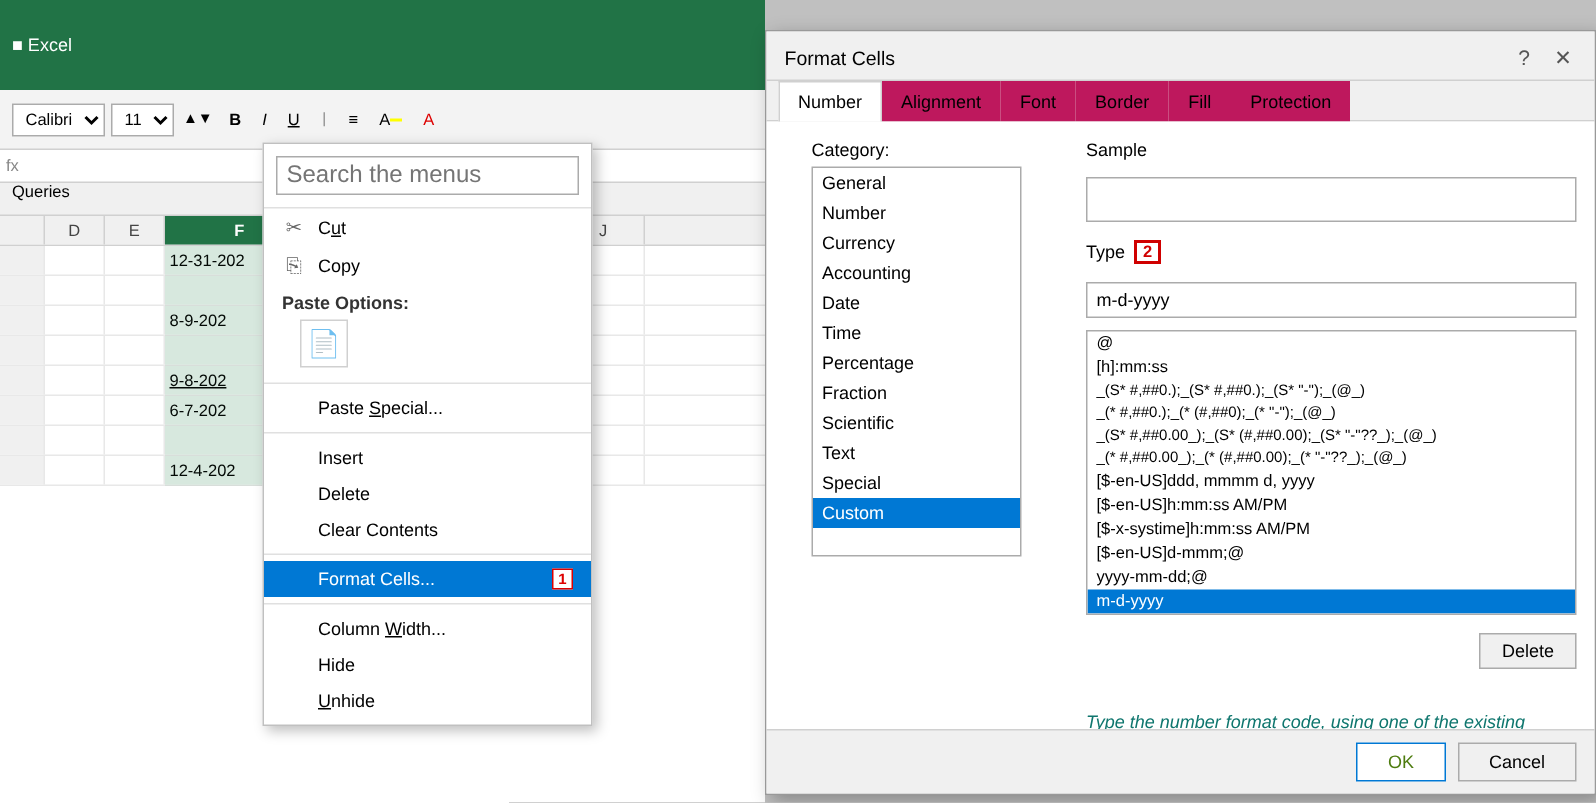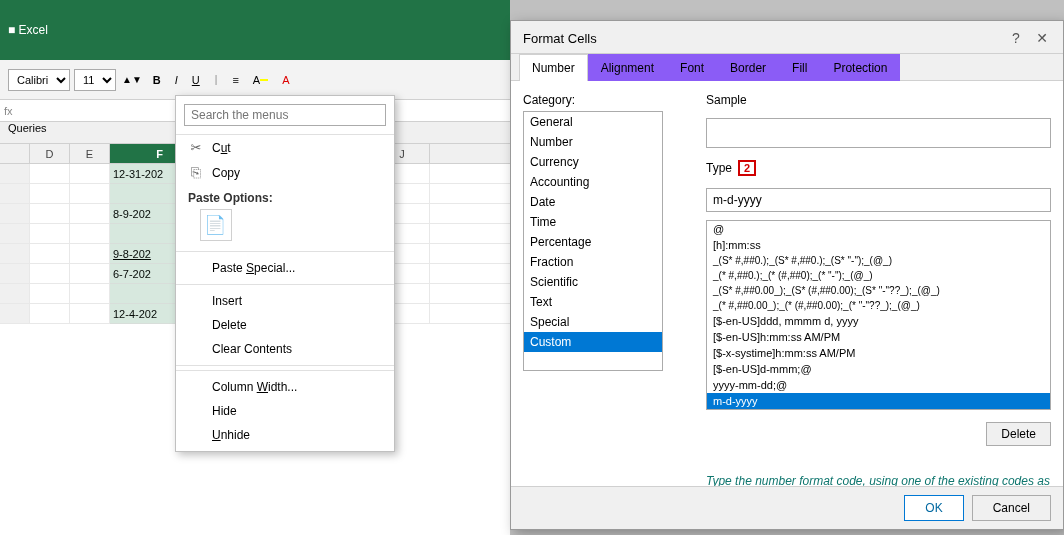--- a/index.html
+++ b/index.html
@@ -150,21 +150,21 @@
 
     .cm-search {
       padding: 4px 8px 8px;
       border-bottom: 1px solid #e0e0e0;
     }
 
     .cm-search input {
       width: 100%;
       border: 1px solid #ababab;
       padding: 3px 6px;
-      font-size: 12px;
+      font-size: 16px;
       color: #000000;
     }
 
     .cm-item {
       display: flex;
       align-items: center;
       padding: 5px 12px;
       cursor: pointer;
       gap: 8px;
       font-size: 12px;
@@ -280,21 +280,21 @@
       padding: 0 8px;
     }
 
     .dialog-tab {
       padding: 6px 12px;
       font-size: 12px;
       cursor: pointer;
       border: 1px solid transparent;
       border-bottom: none;
       margin-bottom: -1px;
-      background: #8b5cf6;
+      background: #be185d;
     }
 
     .dialog-tab.active {
       background: #fff;
       border-color: #d0d0d0;
       border-bottom-color: #fff;
       z-index: 1;
     }
 
     .dialog-body {
@@ -307,20 +307,21 @@
     }
 
     .dialog-section-row {
       display: flex;
       flex: 1;
       gap: 10px;
     }
 
     .category-section {
       width: 140px;
+      margin-left: 18px;
     }
 
     .category-label {
       font-size: 12px;
       margin-bottom: 4px;
     }
 
     .category-list {
       border: 1px solid #ababab;
       height: 260px;
@@ -420,21 +421,21 @@
       padding: 5px 20px;
       font-size: 12px;
       cursor: pointer;
       border: 1px solid #ababab;
       background: #f0f0f0;
     }
 
     .dialog-btn.primary {
       background: #fff;
       border-color: #0078d4;
-      color: #0369a1;
+      color: #4d7c0f;
     }
 
     .delete-btn {
       padding: 4px 14px;
       font-size: 12px;
       cursor: pointer;
       border: 1px solid #ababab;
       background: #f0f0f0;
       margin-top: 4px;
       align-self: flex-end;
@@ -616,20 +617,25 @@
     <span>Delete</span>
   </div>
 
   <div class="cm-item">
     <span class="icon"></span>
     <span>Clear Contents</span>
   </div>
 
   <div class="cm-separator"></div>
 
+  <div class="cm-item highlighted">
+    <span class="icon"></span>
+    <span>Format Cells...</span>
+    <span class="cm-number-badge" style="background:#fff; color:#d00; border:1px solid #d00;">1</span>
+  </div>
 
   <div class="cm-separator"></div>
 
   <div class="cm-item">
     <span class="icon"></span>
     <span>Column <span class="underline-text">W</span>idth...</span>
   </div>
 
   <div class="cm-item">
     <span class="icon"></span>

